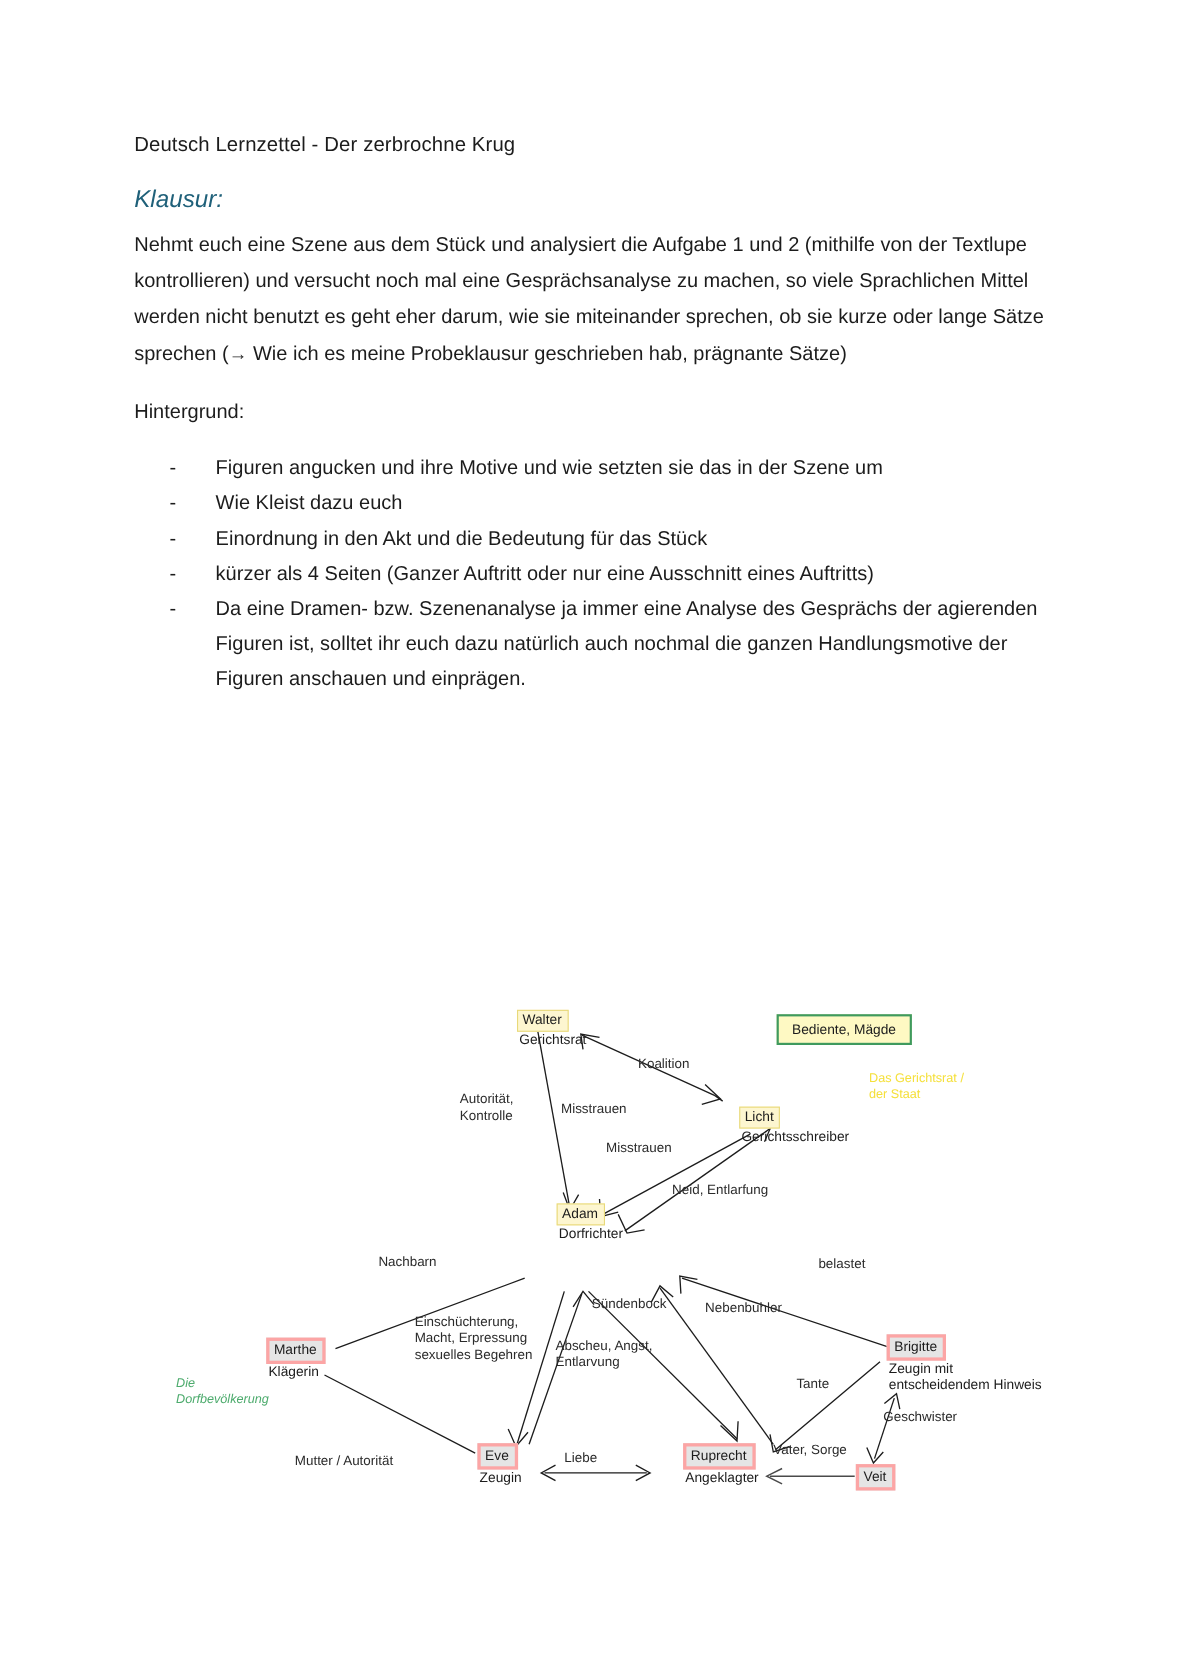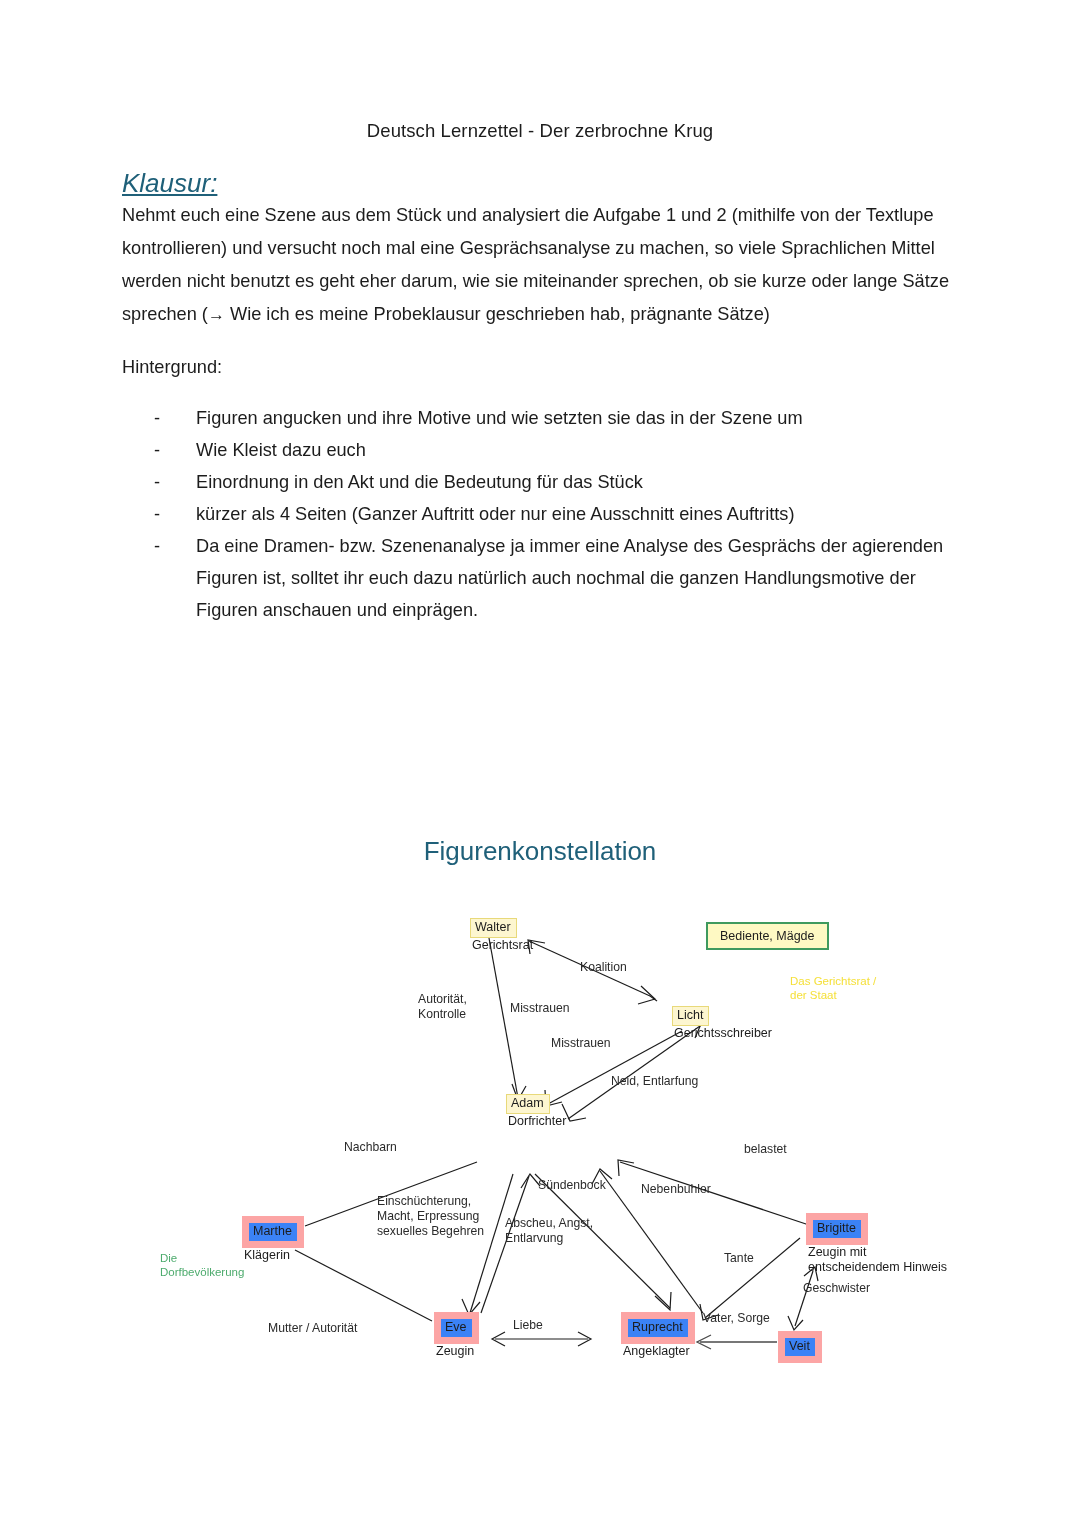--- a/index.html
+++ b/index.html
@@ -21,34 +21,33 @@
   }
 
   
   .doc {
     position: absolute;
     left: 122px;
     top: 120px;
     width: 836px;
   }
   .doc-title {
-    text-align: center;
+    text-align: left;
     font-size: 18.5px;
     color: #1c1c1c;
     letter-spacing: 0.1px;
     margin: 0 0 26px 0;
     font-weight: 400;
   }
   .section-heading {
-    font-size: 26px;
+    font-size: 22px;
     font-style: italic;
     color: #1f6079;
-    margin: 0 0 0 0;
+    margin: 0 0 12px 0;
     font-weight: 400;
-    text-decoration: underline;
   }
   .para {
     font-size: 18.2px;
     line-height: 33px;
     margin: 0 0 20px 0;
     color: #1c1c1c;
   }
   .para.tight { margin-bottom: 18px; }
   .arrow-glyph {
     font-weight: 700;
@@ -121,22 +120,22 @@
   }
   .node .role {
     display: block;
     padding-left: 2px;
   }
   .hl-yellow {
     background: #fdf6d0;
     border: 1px solid #e8d97a;
   }
   .bd-green {
-    border: 7px solid #fca5a5;
-    background: #3b82f6;
+    border: 3px solid #fca5a5;
+    background: #e5e5e5;
   }
   .group-box {
     position: absolute;
     border: 2px solid #3f9a5e;
     background: #fef9c3;
     padding: 5px 12px;
     font-size: 12.5px;
     color: #1c1c1c;
     white-space: nowrap;
   }
@@ -153,20 +152,21 @@
     line-height: 14px;
     color: #f5e03a;
     white-space: pre;
   }
   .annot-green {
     position: absolute;
     font-size: 11.5px;
     line-height: 14px;
     color: #4dab6d;
     white-space: pre;
+    font-style: italic;
   }
   .edge { stroke: #1c1c1c; stroke-width: 1.2; fill: none; }
   .edge-grey { stroke: #4a4a4a; stroke-width: 1.3; fill: none; }
 </style>
 </head>
 <body>
 
 <div class="page">
 
   <div class="doc">
@@ -184,21 +184,20 @@
       <li><span>Figuren angucken und ihre Motive und wie setzten sie das in der Szene um</span></li>
       <li><span>Wie Kleist dazu euch</span></li>
       <li><span>Einordnung in den Akt und die Bedeutung für das Stück</span></li>
       <li><span>kürzer als 4 Seiten (Ganzer Auftritt oder nur eine Ausschnitt eines Auftritts)</span></li>
       <li><span>Da eine Dramen- bzw. Szenenanalyse ja immer eine Analyse des Gesprächs der agierenden Figuren ist, solltet ihr euch dazu natürlich auch nochmal die ganzen Handlungsmotive der Figuren anschauen und einprägen.</span></li>
     </ul>
   </div>
 
   <div class="diagram-wrap">
 
-    <div class="diagram-title">Figurenkonstellation</div>
 
     <div class="canvas">
 
       <svg viewBox="0 0 1080 560">
 
         <path class="edge" d="M 489 112 L 518 272"></path>
         <path class="edge" d="M 512 258 L 518 274 L 526 260"></path>
 
         <path class="edge" d="M 529 115 L 650 170"></path>
         <path class="edge" d="M 530 128 L 528 114 L 545 117"></path>

